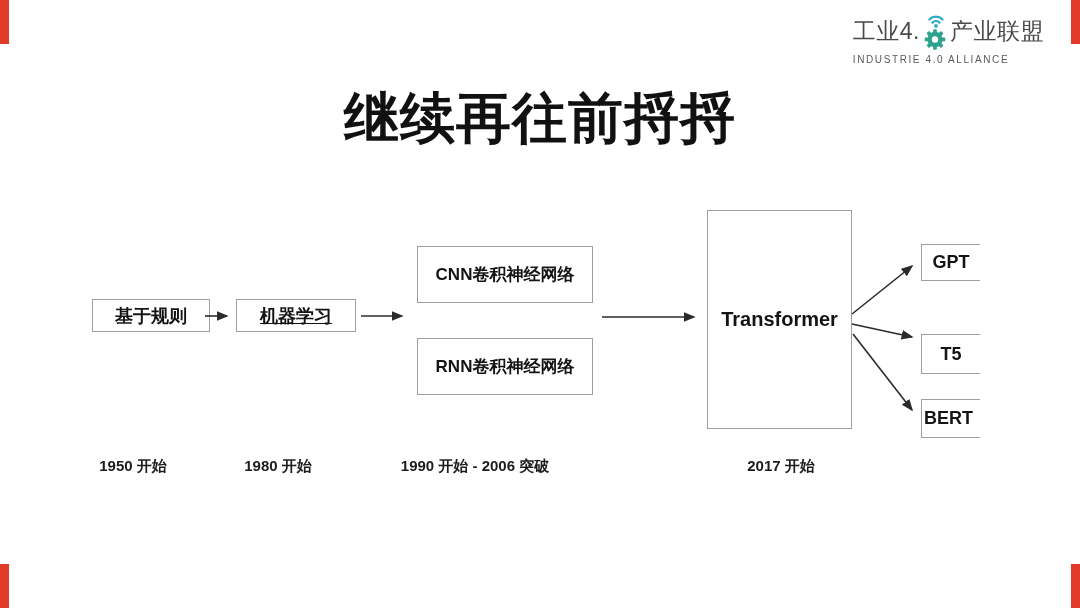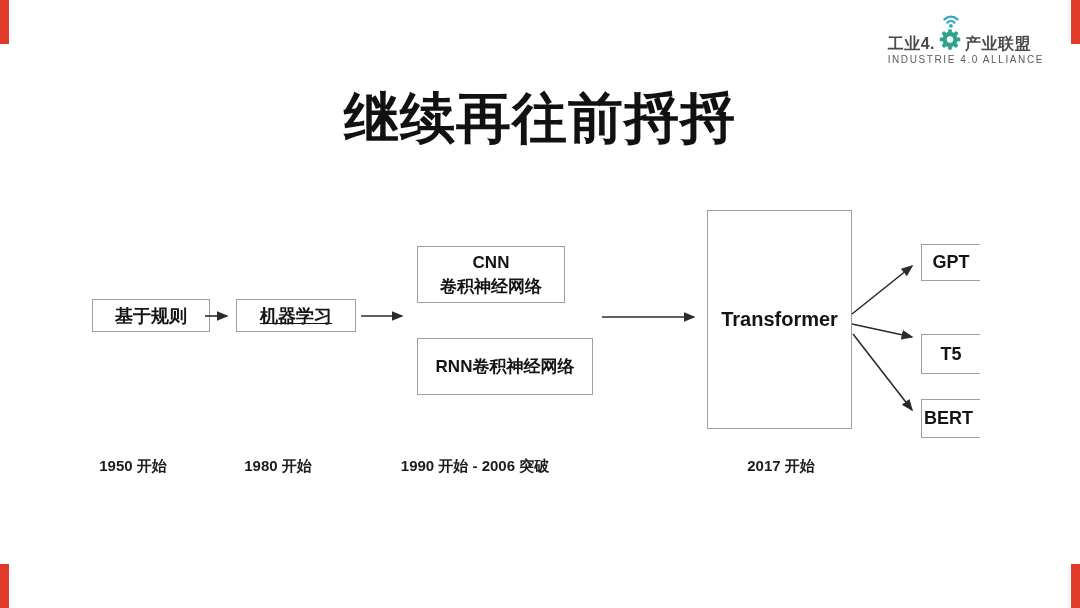--- a/index.html
+++ b/index.html
@@ -8,38 +8,38 @@
     font-family:"Liberation Sans","DejaVu Sans",sans-serif;
     overflow:hidden;color:#141414;
   }
   
   .corner{position:absolute;width:9px;height:44px;background:#e23b2a;}
   .corner.tl{left:0;top:0;} .corner.bl{left:0;bottom:0;}
   .corner.tr{right:0;top:0;} .corner.br{right:0;bottom:0;}
 
   
   .logo{position:absolute;top:10px;right:36px;}
-  .logo-line1{display:flex;align-items:flex-end;font-size:16px;font-weight:700;
+  .logo-line1{display:flex;align-items:center;font-size:23px;font-weight:400;
     color:#4a4a4a;letter-spacing:0.5px;line-height:1;}
   .logo-icon{width:28px;height:44px;margin:0 1px -2px 1px;}
   .logo-line2{font-size:10px;font-weight:400;color:#5a5a5a;letter-spacing:1.6px;
     margin-top:2px;white-space:nowrap;}
 
   
   .title{position:absolute;top:82px;left:0;width:100%;text-align:center;
     font-size:55px;font-weight:700;color:#111;letter-spacing:1px;}
 
   
   .node{position:absolute;border:1px solid #9e9e9e;background:#fff;
     display:flex;align-items:center;justify-content:center;
     font-weight:700;color:#141414;box-sizing:border-box;}
   .node .sub{font-weight:700;}
   #node-rule{left:84px;top:299px;width:118px;height:33px;font-size:18px;margin-left:8px;}
   #node-ml{left:236px;top:299px;width:120px;height:33px;font-size:18px;text-decoration:underline;}
-  #node-cnn{left:417px;top:246px;width:148px;height:57px;flex-direction:column;
+  #node-cnn{left:417px;top:246px;width:176px;height:57px;flex-direction:row;
     font-size:17px;line-height:1.4;}
   #node-rnn{left:417px;top:338px;width:176px;height:57px;flex-direction:row;
     font-size:17px;line-height:1.4;}
   #node-transformer{left:707px;top:210px;width:145px;height:219px;font-size:20px;}
   #node-gpt{left:921px;top:244px;width:59px;height:37px;font-size:18px;
     border-right:none;overflow:hidden;}
   #node-t5{left:921px;top:318px;width:59px;height:40px;font-size:18px;
     border-right:none;overflow:hidden;margin-top:16px;}
   #node-bert{left:921px;top:399px;width:59px;height:39px;font-size:18px;
     border-right:none;overflow:hidden;justify-content:flex-start;

